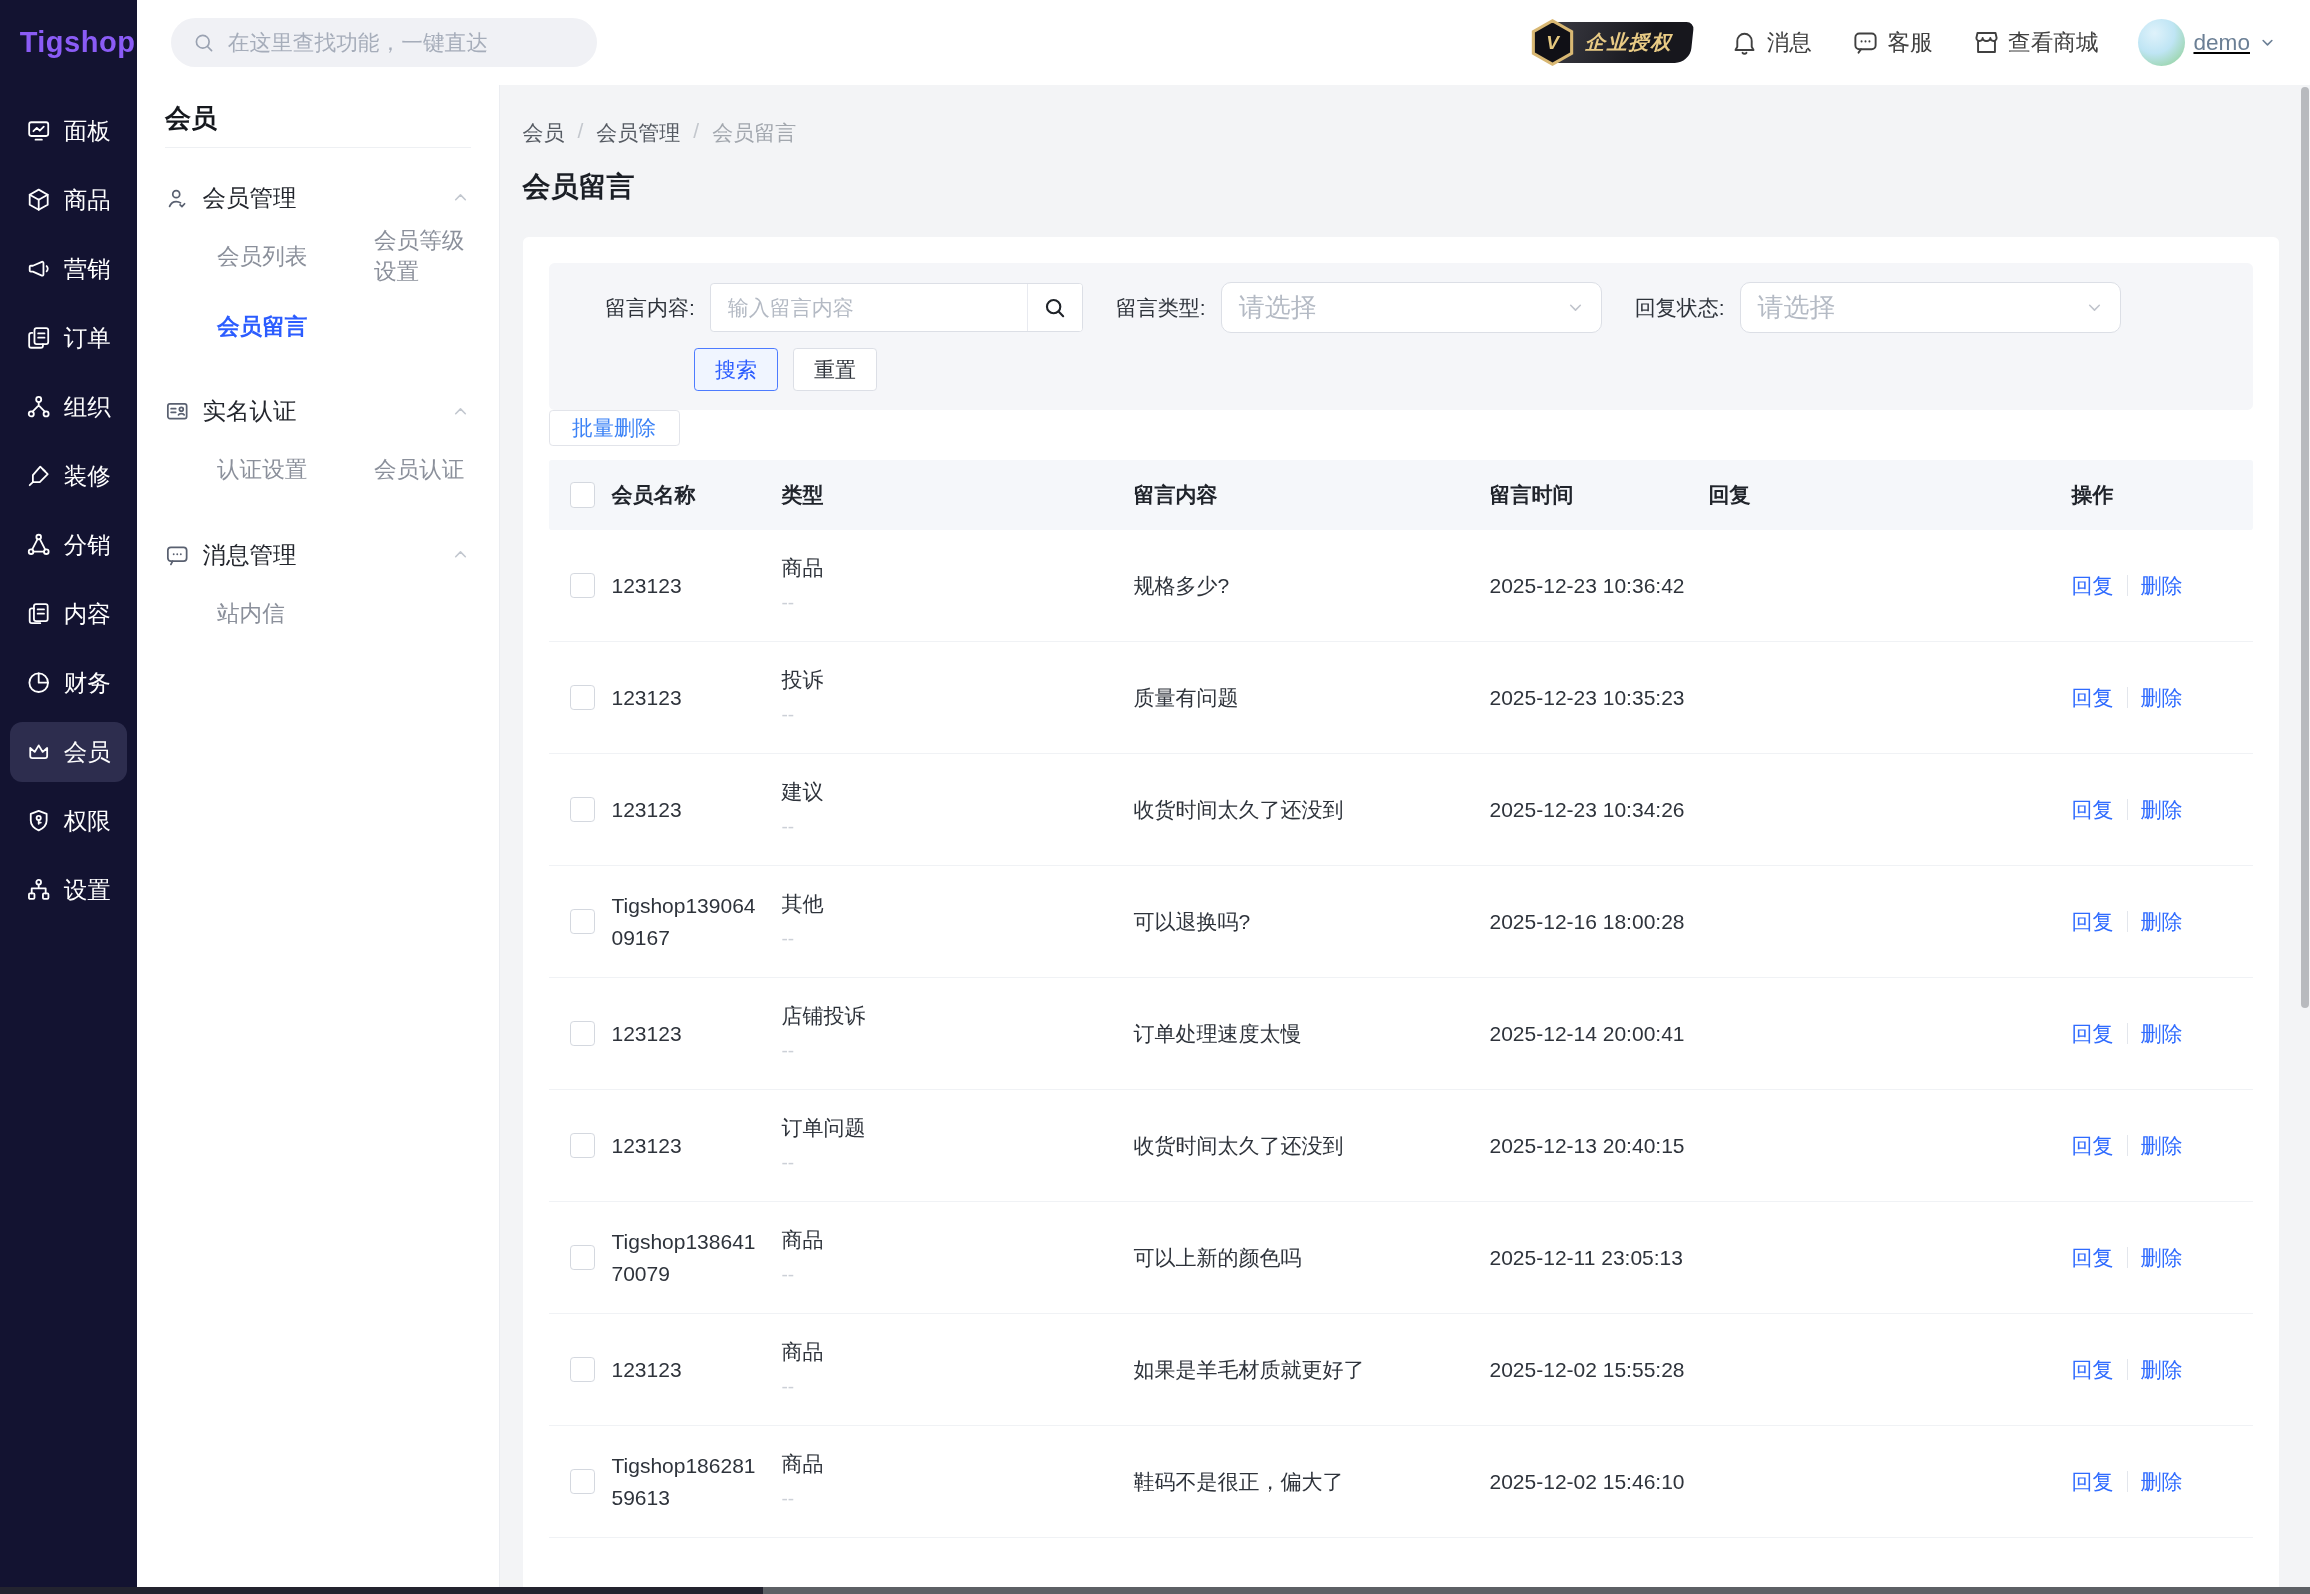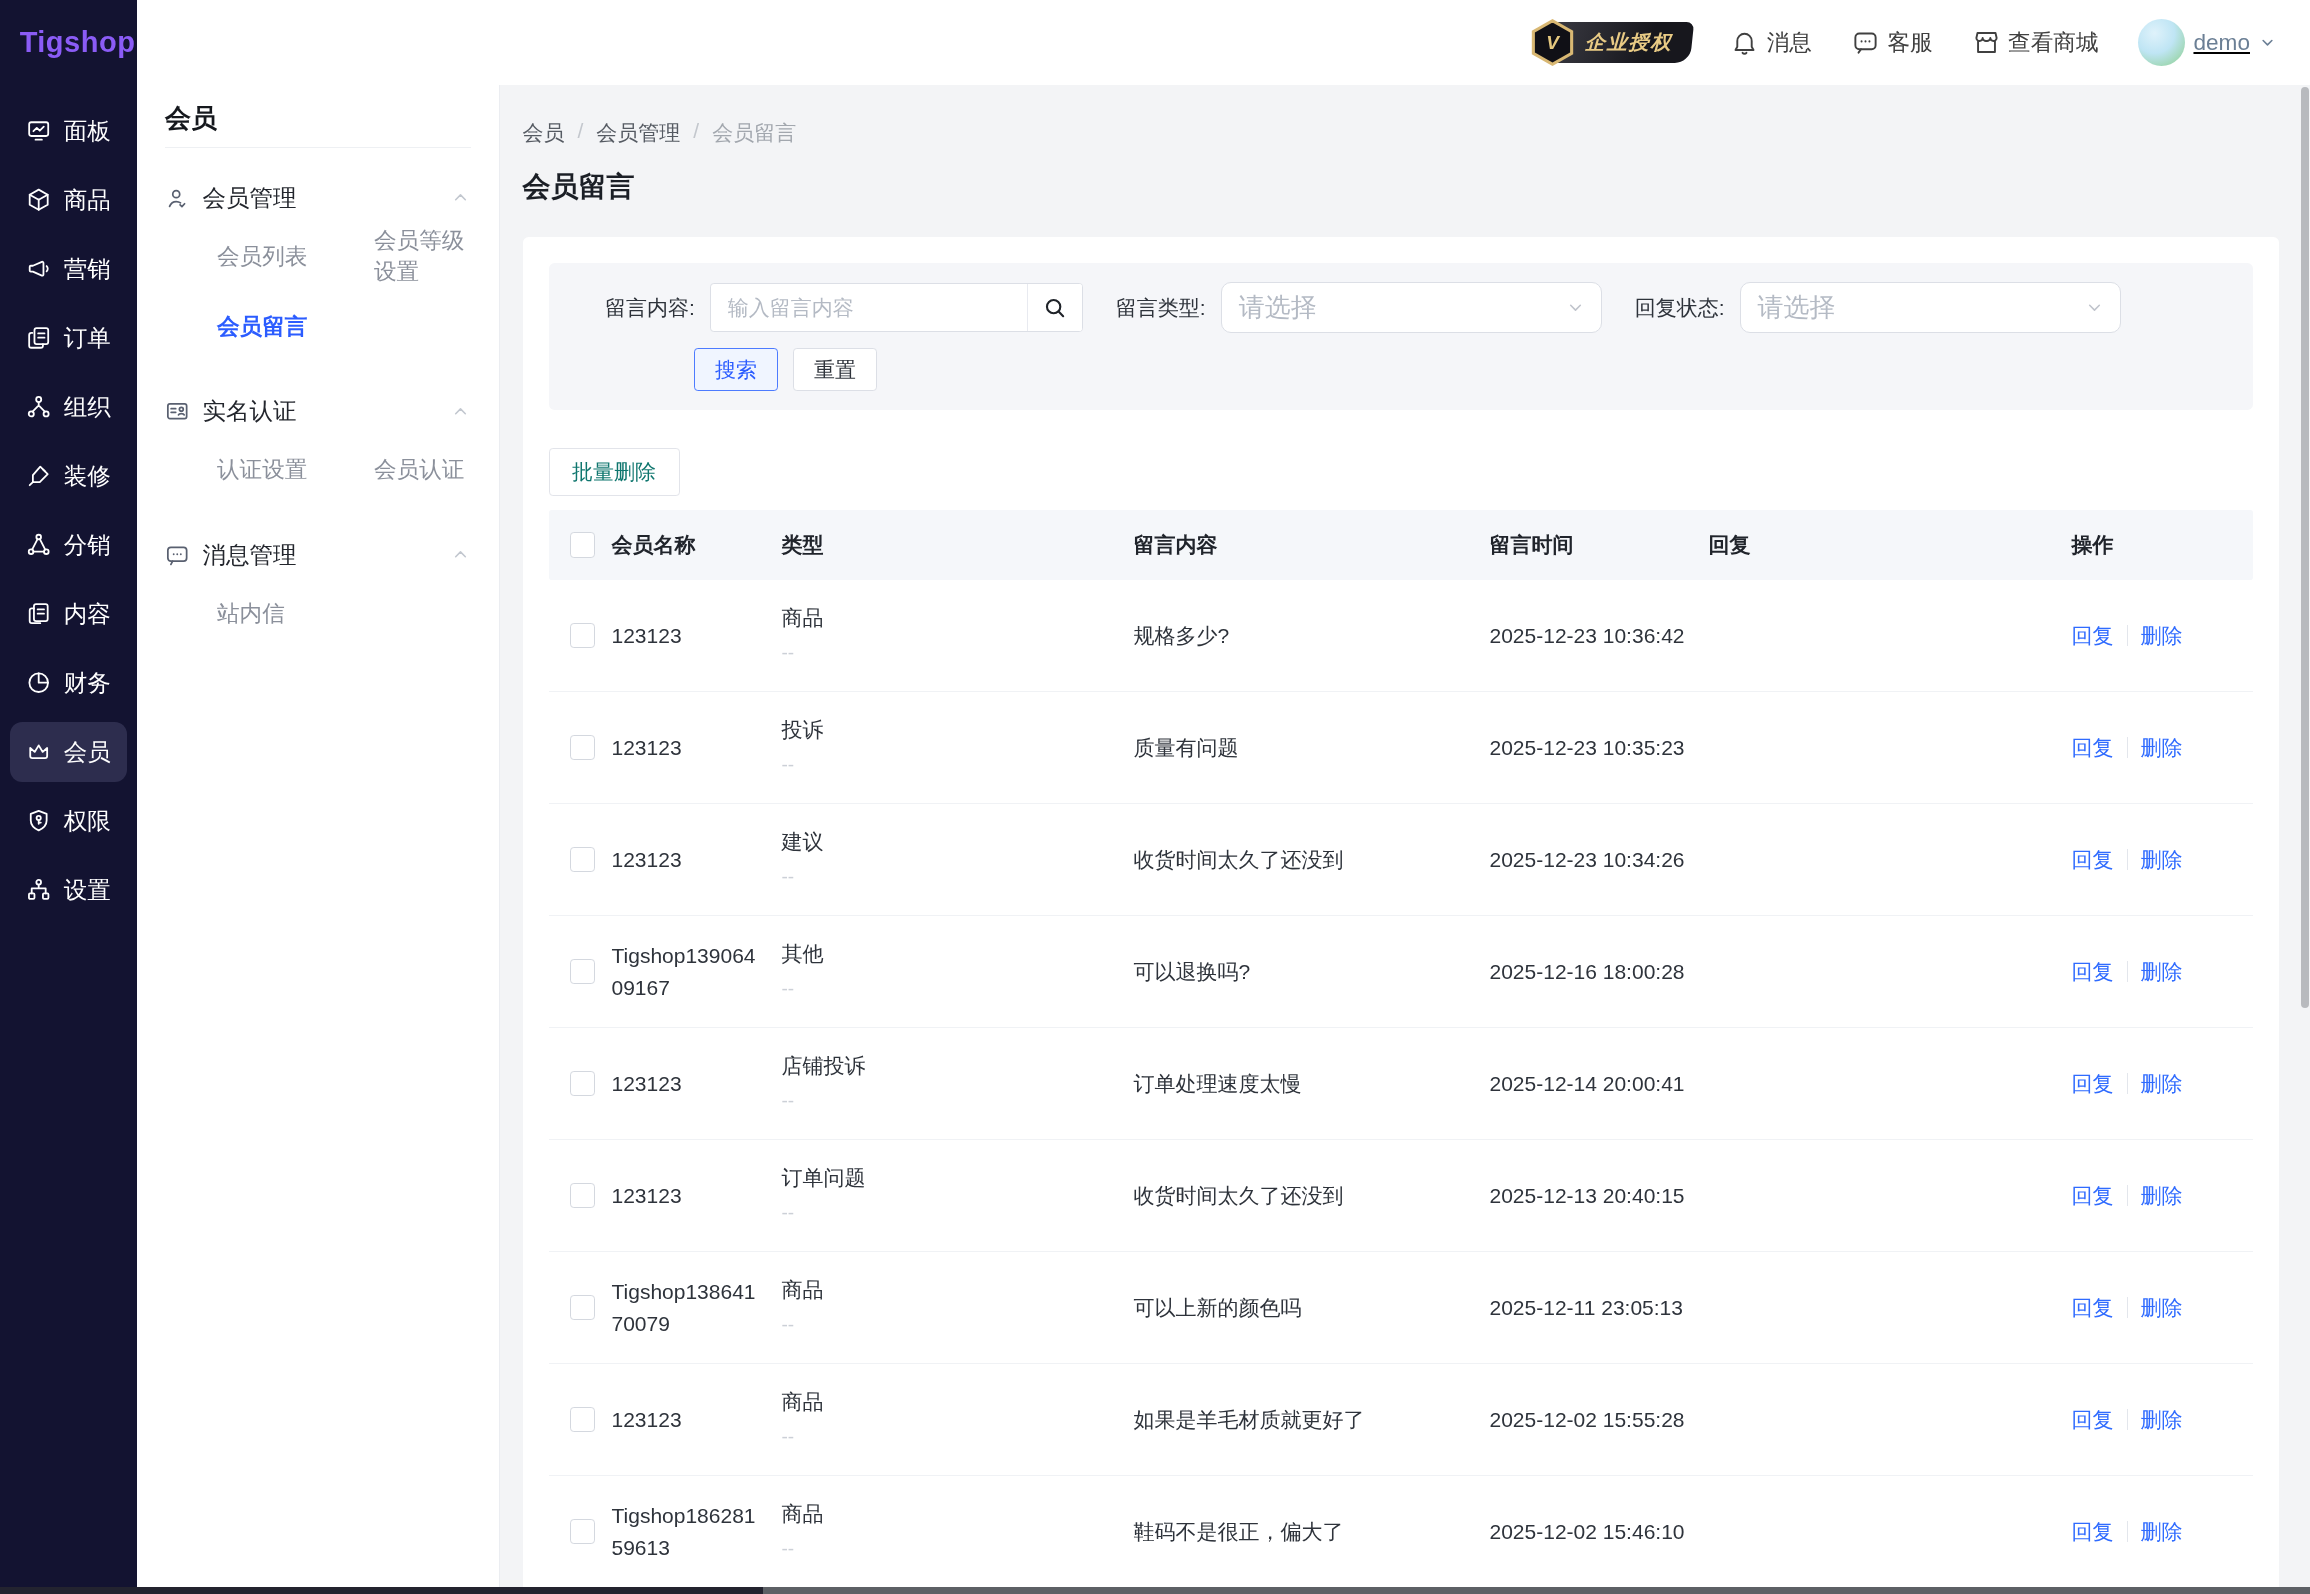--- a/index.html
+++ b/index.html
@@ -60,21 +60,21 @@
   .sq-search-btn { width:55px; border-left:0.9px solid #e8eaf0; display:flex; align-items:center; justify-content:center; color:#1f2329; cursor:pointer; background:#fff; }
   .sq-search-btn svg { width:25.4px; height:25.4px; }
   .f-select { width:381px; height:51px; background:#fff; border:0.9px solid #dcdfe6; border-radius:10px; display:flex; align-items:center; justify-content:space-between; padding:0 15px 0 17px; font-size:26px; color:#b4bac4; cursor:pointer; }
   .f-select svg { width:21px; height:21px; color:#c0c4cc; }
   .gap35 { width:33px; flex:none; }
   .filter-buttons { margin-top:15px; margin-left:121px; display:flex; gap:15px; }
   .btn { height:43px; padding:0 20px; border-radius:3.8px; font-size:21px; display:flex; align-items:center; cursor:pointer; font-family:inherit; }
   .btn-search { background:#f0f5ff; border:0.9px solid #4d7bff; color:#2b5cff; }
   .btn-reset { background:#fff; border:0.9px solid #dcdfe6; color:#2e333b; }
 
-  .batch-btn { margin-top:38px; height:48px; padding:0 22.6px; background:#fff; border:0.9px solid #e2e4ea; border-radius:3.8px; color:#0f766e; font-size:21px; display:inline-flex; align-items:center; cursor:not-allowed; font-family:inherit; }
+  .batch-btn { height:36px; padding:0 22.6px; background:#fff; border:0.9px solid #e2e4ea; border-radius:3.8px; color:#3b82f6; font-size:21px; display:inline-flex; align-items:center; cursor:not-allowed; font-family:inherit; }
 
   .table { margin-top:14px; }
   .thead, .trow { display:grid; grid-template-columns:42px 170px 352px 356px 219px 363px 1fr; align-items:center; padding-left:21px; }
   .thead { height:70px; background:#f5f7fa; font-size:21px; font-weight:700; color:#20242b; border-radius:2.8px; }
   .trow { min-height:112px; border-bottom:0.9px solid #f0f2f5; font-size:21px; color:#2e333b; background:#fff; }
   .checkbox { width:25.4px; height:25.4px; border:0.9px solid #d4d8df; border-radius:3.8px; background:#fff; cursor:pointer; }
   .name-cell { line-height:32px; word-break:break-all; padding-right:20px; }
   .type-cell { line-height:34px; }
   .type-sub { color:#ccd0d7; font-size:19px; }
   .actions { display:flex; align-items:center; gap:13px; }
@@ -187,20 +187,27 @@
             <rect x="2.8" y="15.5" width="5.2" height="5.2" rx="1"></rect>
             <rect x="16" y="15.5" width="5.2" height="5.2" rx="1"></rect>
             <path d="M12 7.2v3.6M12 10.8H5.4v4.7M12 10.8h6.6v4.7"></path>
           </svg>
         <span>设置</span>
       </div>
     </nav>
   </aside>
 
   <header class="topbar">
+    <div class="search-pill">
+      <svg viewBox="0 0 24 24" fill="none" stroke="currentColor" stroke-width="1.7" stroke-linecap="round">
+          <circle cx="11" cy="11" r="6.5"></circle>
+          <line x1="15.8" y1="15.8" x2="20" y2="20"></line>
+        </svg>
+      <span>在这里查找功能，一键直达</span>
+    </div>
     <div class="top-right">
       <div class="license-badge">
         <span class="hex">
             <span class="hex-inner">V</span>
           </span>
         <span class="license-text">企业授权</span>
       </div>
       <div class="top-nav-item">
         <svg viewBox="0 0 24 24" fill="none" stroke="currentColor" stroke-width="1.7" stroke-linecap="round" stroke-linejoin="round">
             <path d="M18.4 15.8V10.6a6.4 6.4 0 10-12.8 0v5.2L4 18.6h16z"></path>

